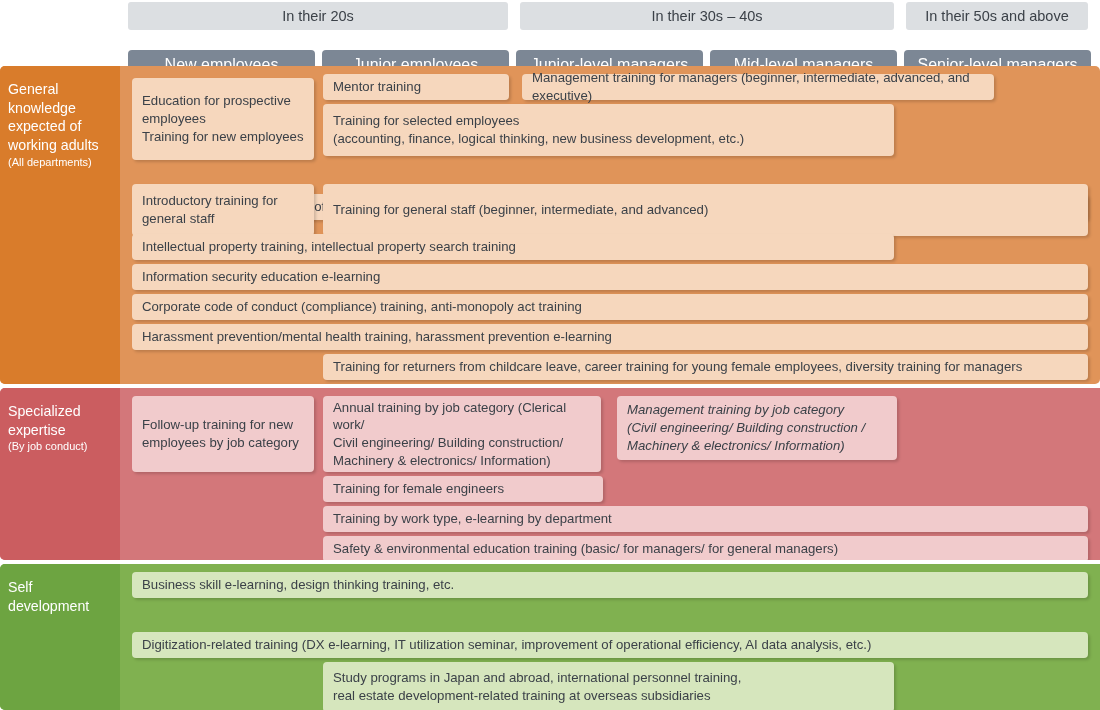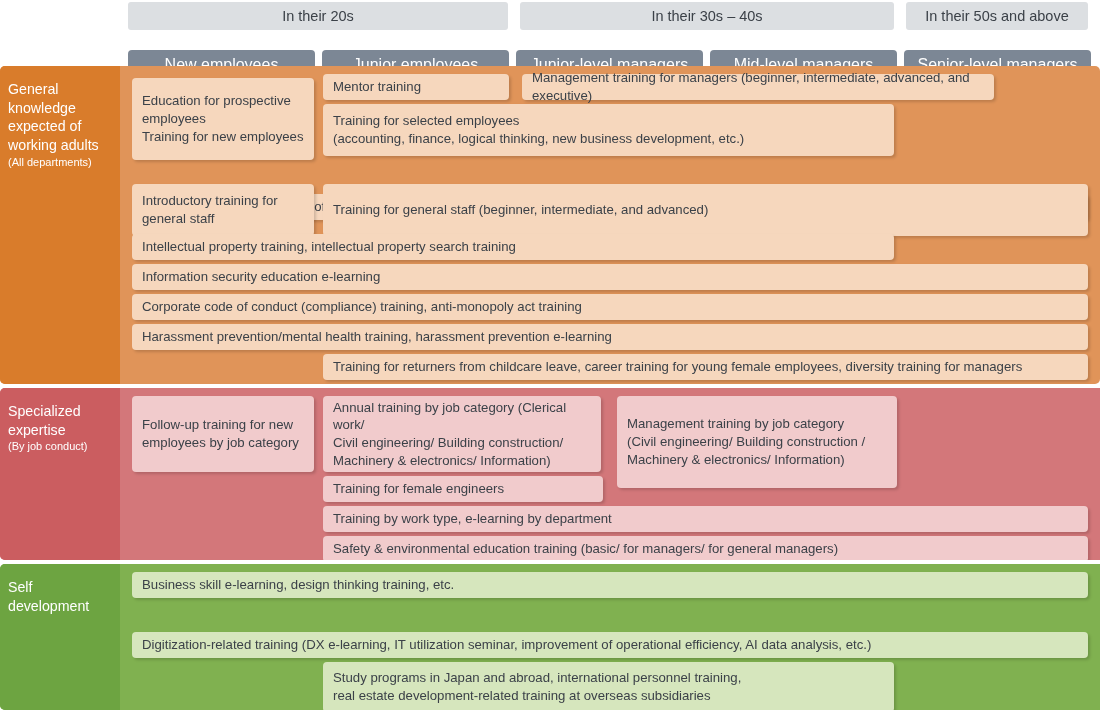--- a/index.html
+++ b/index.html
@@ -154,21 +154,21 @@
           <div class="bar" style="left: 203px; top: 288px; width: 765px; height: 26px;">Training for returners from childcare leave, career training for young female employees, diversity training for managers</div>
         </div>
       </div>
       <div class="section sec-red" style="top: 388px; height: 172px;">
         <div class="section-sidebar"><span>Specialized expertise</span><span class="sub">(By job conduct)</span></div>
         <div class="section-body">
           <div class="bar" style="left: 12px; top: 8px; width: 182px; height: 76px;">Follow-up training for new employees by job category</div>
           <div class="bar" style="left: 203px; top: 8px; width: 278px; height: 76px;">Annual training by job category (Clerical work/
 Civil engineering/ Building construction/
 Machinery &amp; electronics/ Information)</div>
-          <div class="bar" style="left: 497px; top: 8px; width: 280px; height: 92px;">Management training by job category
+          <div class="bar" style="left: 497px; top: 8px; width: 280px; height: 64px; font-style: italic;">Management training by job category
 (Civil engineering/ Building construction /
 Machinery &amp; electronics/ Information)</div>
           <div class="bar" style="left: 203px; top: 88px; width: 280px; height: 26px;">Training for female engineers</div>
           <div class="bar" style="left: 203px; top: 118px; width: 765px; height: 26px;">Training by work type, e-learning by department</div>
           <div class="bar" style="left: 203px; top: 148px; width: 765px; height: 26px;">Safety &amp; environmental education training (basic/ for managers/ for general managers)</div>
         </div>
       </div>
       <div class="section sec-green" style="top: 564px; height: 146px; padding-left: 48px;">
         <div class="section-sidebar"><span>Self development</span></div>
         <div class="section-body">

